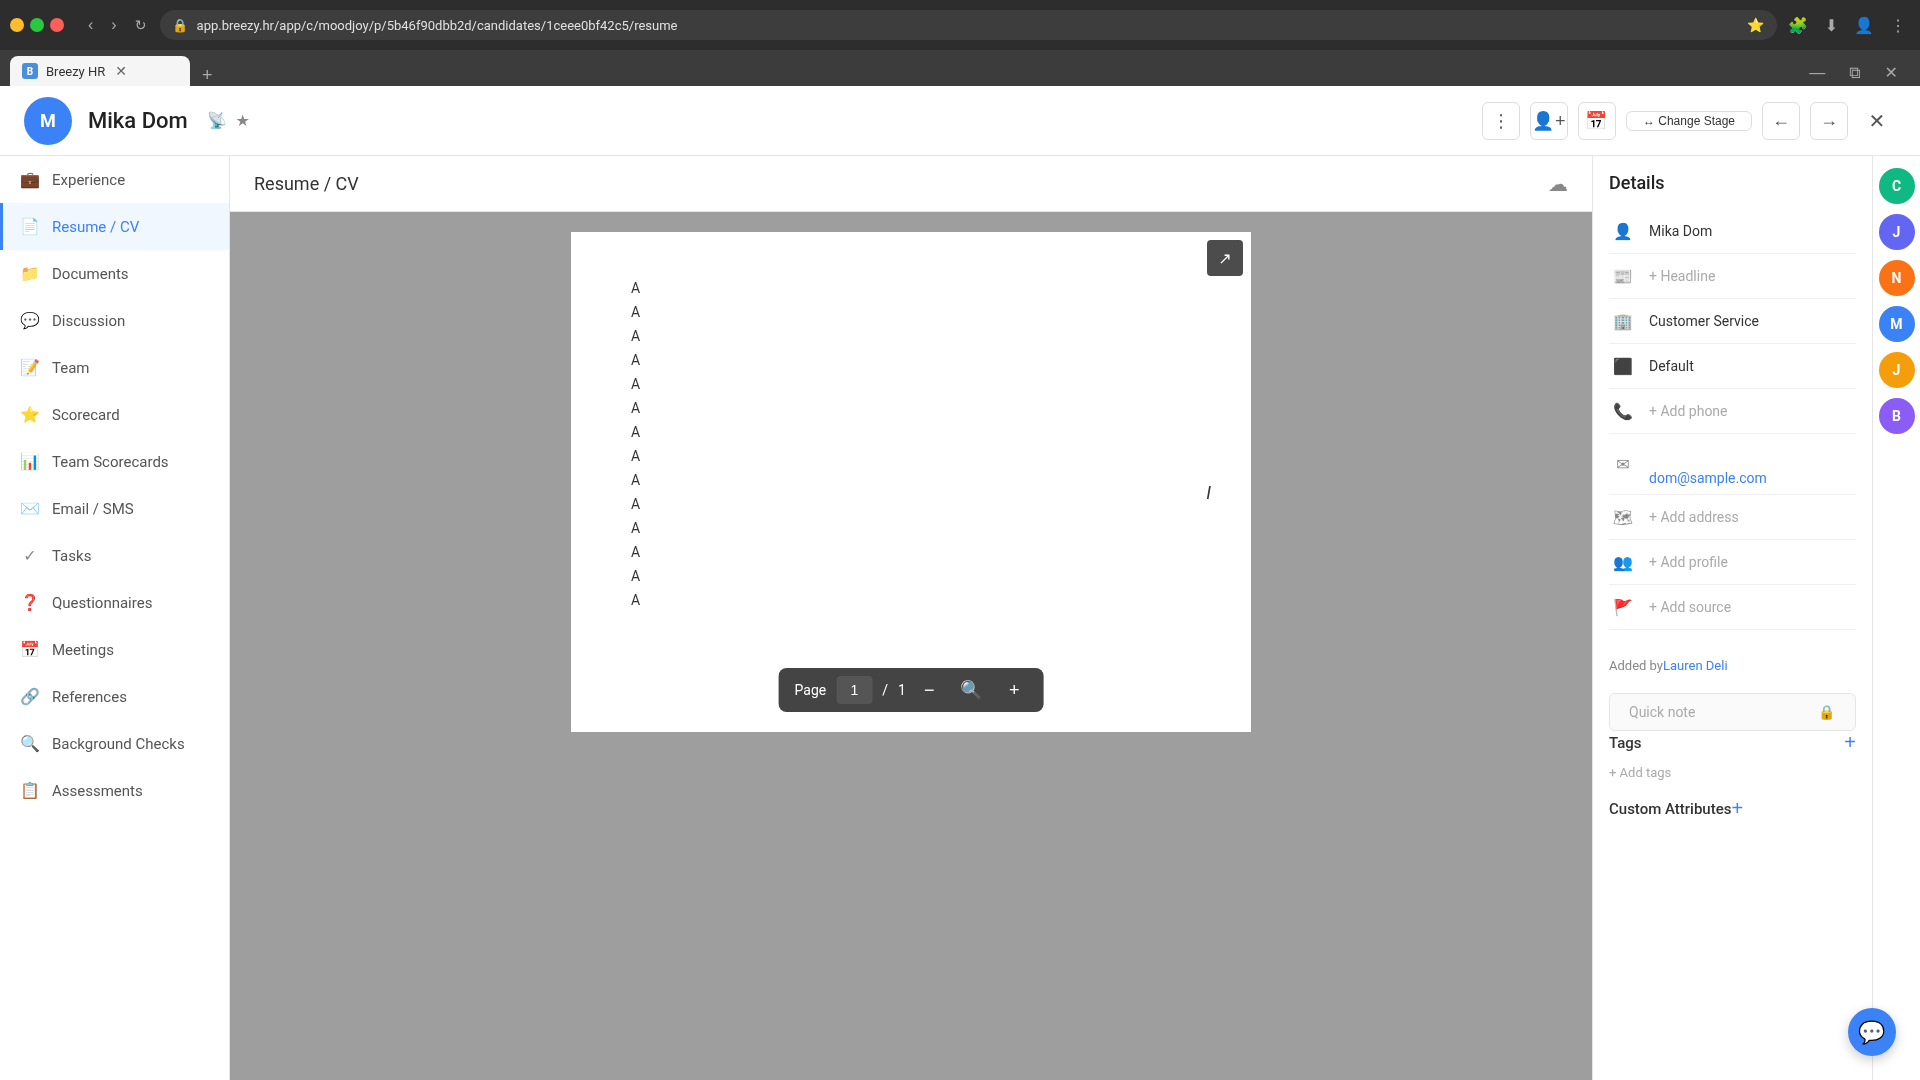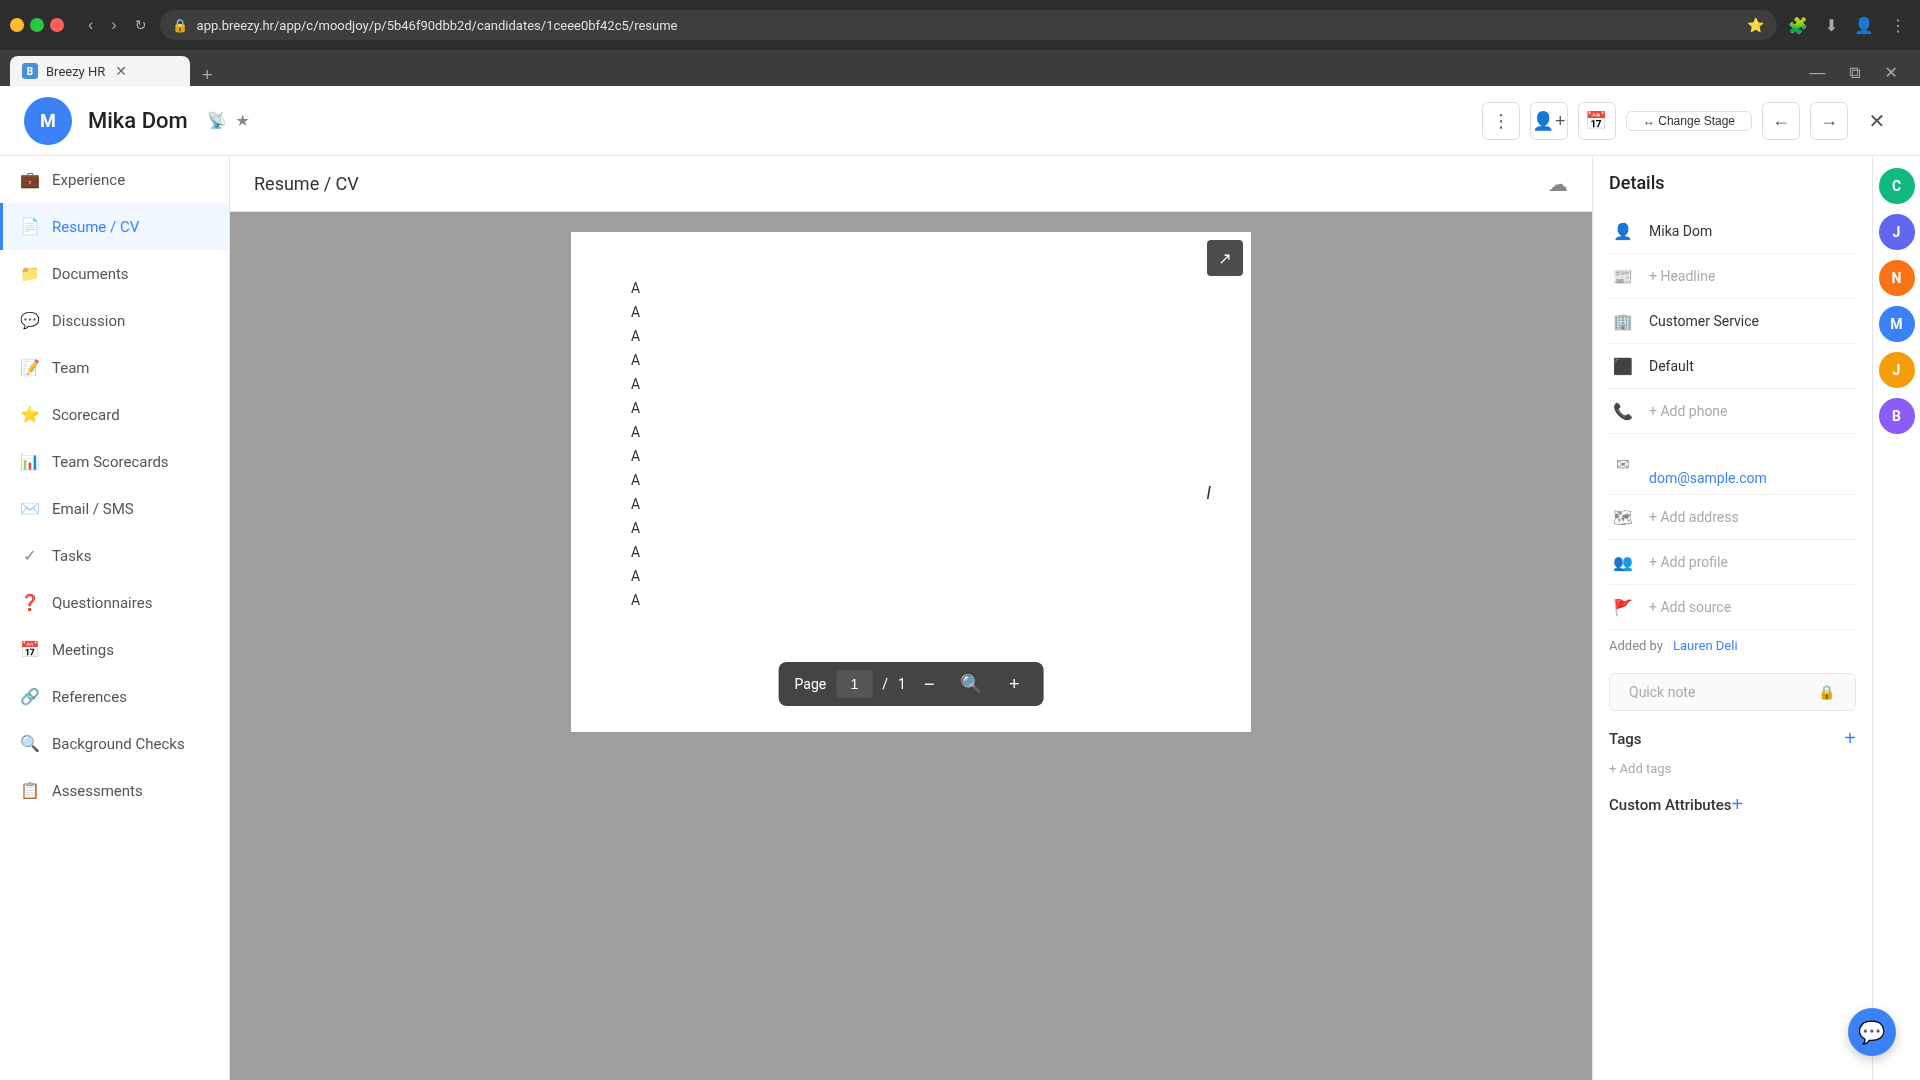--- a/index.html
+++ b/index.html
@@ -63,37 +63,37 @@
     
     .pdf-viewer { flex: 1; background: #9e9e9e; position: relative; overflow-y: auto; }
     .pdf-page { background: white; margin: 20px auto; width: 680px; min-height: 500px; padding: 40px 60px; position: relative; }
     .pdf-content { font-size: 14px; color: #333; }
     .pdf-sample-text { margin-bottom: 12px; font-size: 14px; }
     .pdf-line { margin: 8px 0; font-size: 14px; }
     .pdf-external-btn { position: absolute; top: 8px; right: 8px; background: rgba(0,0,0,0.7); border: none; cursor: pointer; color: white; width: 36px; height: 36px; border-radius: 4px; display: flex; align-items: center; justify-content: center; font-size: 16px; }
     .cursor-indicator { position: absolute; right: 40px; top: 50%; color: #333; font-size: 18px; font-style: italic; }
 
     
-    .page-controls { position: absolute; bottom: 26px; left: 50%; transform: translateX(-50%); background: #444; border-radius: 8px; height: 44px; display: flex; align-items: center; padding: 0 16px; gap: 10px; color: white; font-size: 14px; }
+    .page-controls { position: absolute; bottom: 20px; left: 50%; transform: translateX(-50%); background: #444; border-radius: 8px; height: 44px; display: flex; align-items: center; padding: 0 16px; gap: 10px; color: white; font-size: 14px; }
     .page-ctrl-btn { background: none; border: none; cursor: pointer; color: white; font-size: 18px; padding: 4px 8px; }
     .page-input { background: #555; border: none; color: white; width: 36px; text-align: center; font-size: 14px; border-radius: 4px; height: 28px; }
 
     
     .right-panel { width: 280px; background: white; border-left: 1px solid #e5e5e5; overflow-y: auto; flex-shrink: 0; padding: 16px; }
     .details-title { font-size: 18px; font-weight: 500; color: #222; margin-bottom: 16px; }
     .detail-row { display: flex; align-items: center; gap: 12px; padding: 8px 0; border-bottom: 1px solid #f0f0f0; }
     .detail-icon { width: 28px; height: 28px; display: flex; align-items: center; justify-content: center; color: #888; font-size: 16px; flex-shrink: 0; }
     .detail-value { font-size: 14px; color: #333; }
     .detail-link { font-size: 14px; color: #3b82f6; cursor: pointer; margin-top: 28px; }
     .detail-muted { font-size: 14px; color: #aaa; cursor: pointer; }
-    .added-by-row { display: flex; align-items: flex-end; gap: 10px; padding: 8px 0; margin-top: 0; }
+    .added-by-row { display: flex; align-items: flex-end; gap: 0; padding: 8px 0; margin-top: 20px; }
     .added-by-label { font-size: 13px; color: #888; }
     .added-by-value { font-size: 13px; color: #3b82f6; }
     .quick-note { margin-top: 12px; background: #fafafa; border: 1px solid #e5e5e5; border-radius: 6px; padding: 10px 19px; display: flex; align-items: center; justify-content: space-between; color: #aaa; font-size: 14px; cursor: pointer; }
-    .tags-section { margin-top: 16px; }
+    .tags-section { }
     .tags-header { display: flex; align-items: center; justify-content: space-between; margin-bottom: 8px; }
     .tags-title { font-size: 15px; font-weight: 500; color: #333; }
     .tags-add-btn { background: none; border: none; cursor: pointer; color: #3b82f6; font-size: 20px; }
     .add-tag-text { font-size: 13px; color: #aaa; cursor: pointer; }
     .custom-attrs { margin-top: 16px; display: flex; align-items: center; justify-content: flex-start; }
     .custom-attrs-title { font-size: 15px; font-weight: 500; color: #333; }
     .custom-attrs-add { background: none; border: none; cursor: pointer; color: #3b82f6; font-size: 20px; }
 
     
     .avatar-sidebar { width: 48px; background: white; border-left: 1px solid #e5e5e5; display: flex; flex-direction: column; align-items: center; padding: 12px 0; gap: 10px; flex-shrink: 0; }

